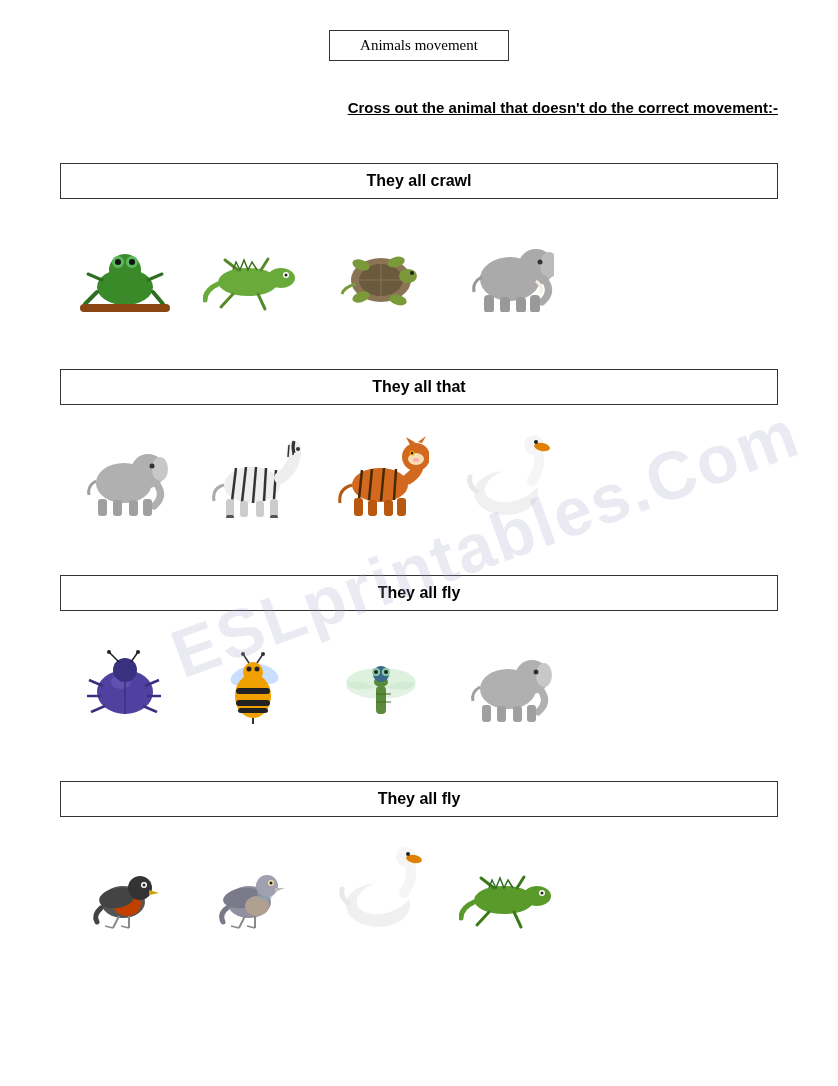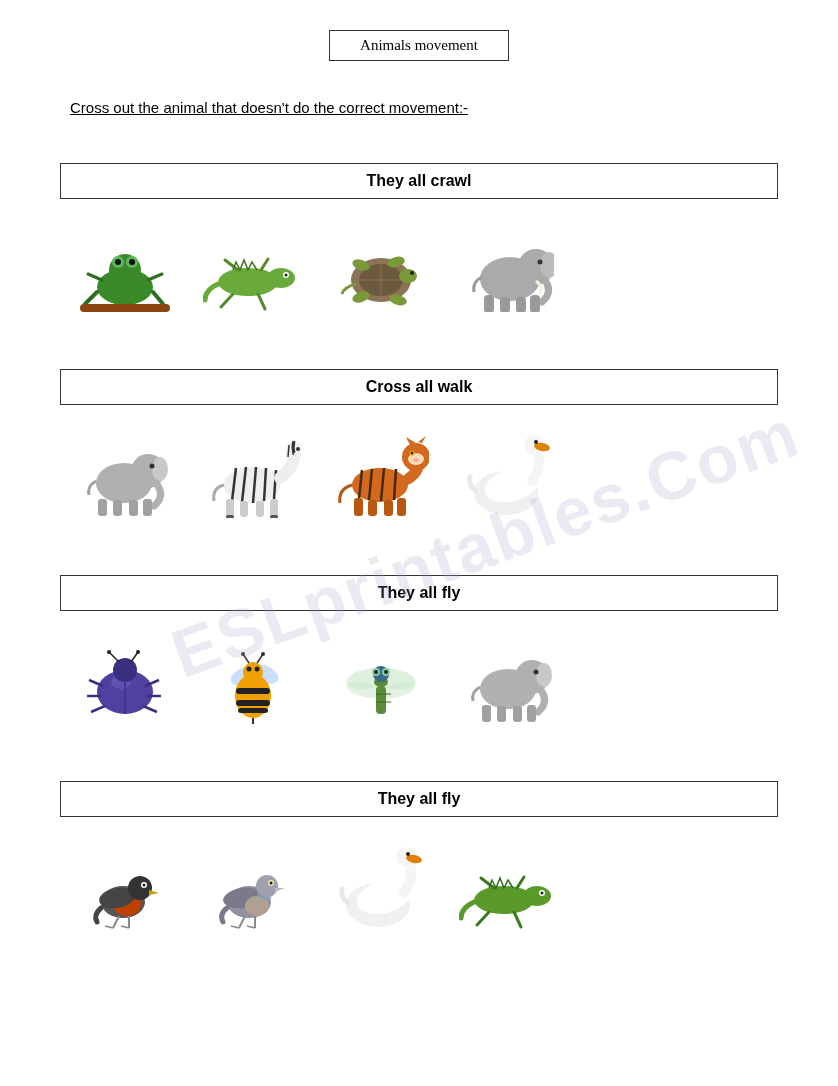--- a/index.html
+++ b/index.html
@@ -22,25 +22,25 @@
       font-weight: normal;
       font-family: Liberation Serif, serif;
     }
 
     .title-wrapper {
       text-align: center;
       margin-bottom: 18px;
     }
 
     .instruction {
-      text-align: left;
+      text-align: right;
       font-size: 15px;
       text-decoration: underline;
       margin-bottom: 28px;
-      font-weight: normal;
+      font-weight: bold;
       padding-left: 10px;
     }
 
     .section {
       margin-bottom: 22px;
     }
 
     .section-header {
       border: 1.5px solid #333;
       text-align: center;
@@ -188,21 +188,21 @@
         <rect x="52" y="70" width="10" height="16" rx="4" fill="#999"></rect>
         <rect x="66" y="68" width="10" height="18" rx="4" fill="#999"></rect>
 
         <path d="M18,50 Q8,55 10,65" stroke="#999" stroke-width="3" fill="none"></path>
       </svg>
     </div>
   </div>
 </div>
 
 <div class="section">
-  <div class="section-header">Cross all walk</div>
+  <div class="section-header">They all that</div>
   <div class="animals-row">
 
     <div class="animal">
       <svg viewBox="0 0 90 85" width="90" height="85">
         <ellipse cx="44" cy="50" rx="28" ry="20" fill="#b0b0b0"></ellipse>
         <circle cx="68" cy="38" r="17" fill="#b0b0b0"></circle>
         <ellipse cx="80" cy="36" rx="8" ry="12" fill="#c8c8c8"></ellipse>
         <circle cx="72" cy="33" r="2.5" fill="#333"></circle>
         <path d="M76,50 Q86,63 74,73" stroke="#b0b0b0" stroke-width="7" fill="none" stroke-linecap="round"></path>
         <rect x="18" y="66" width="9" height="17" rx="3" fill="#a0a0a0"></rect>

